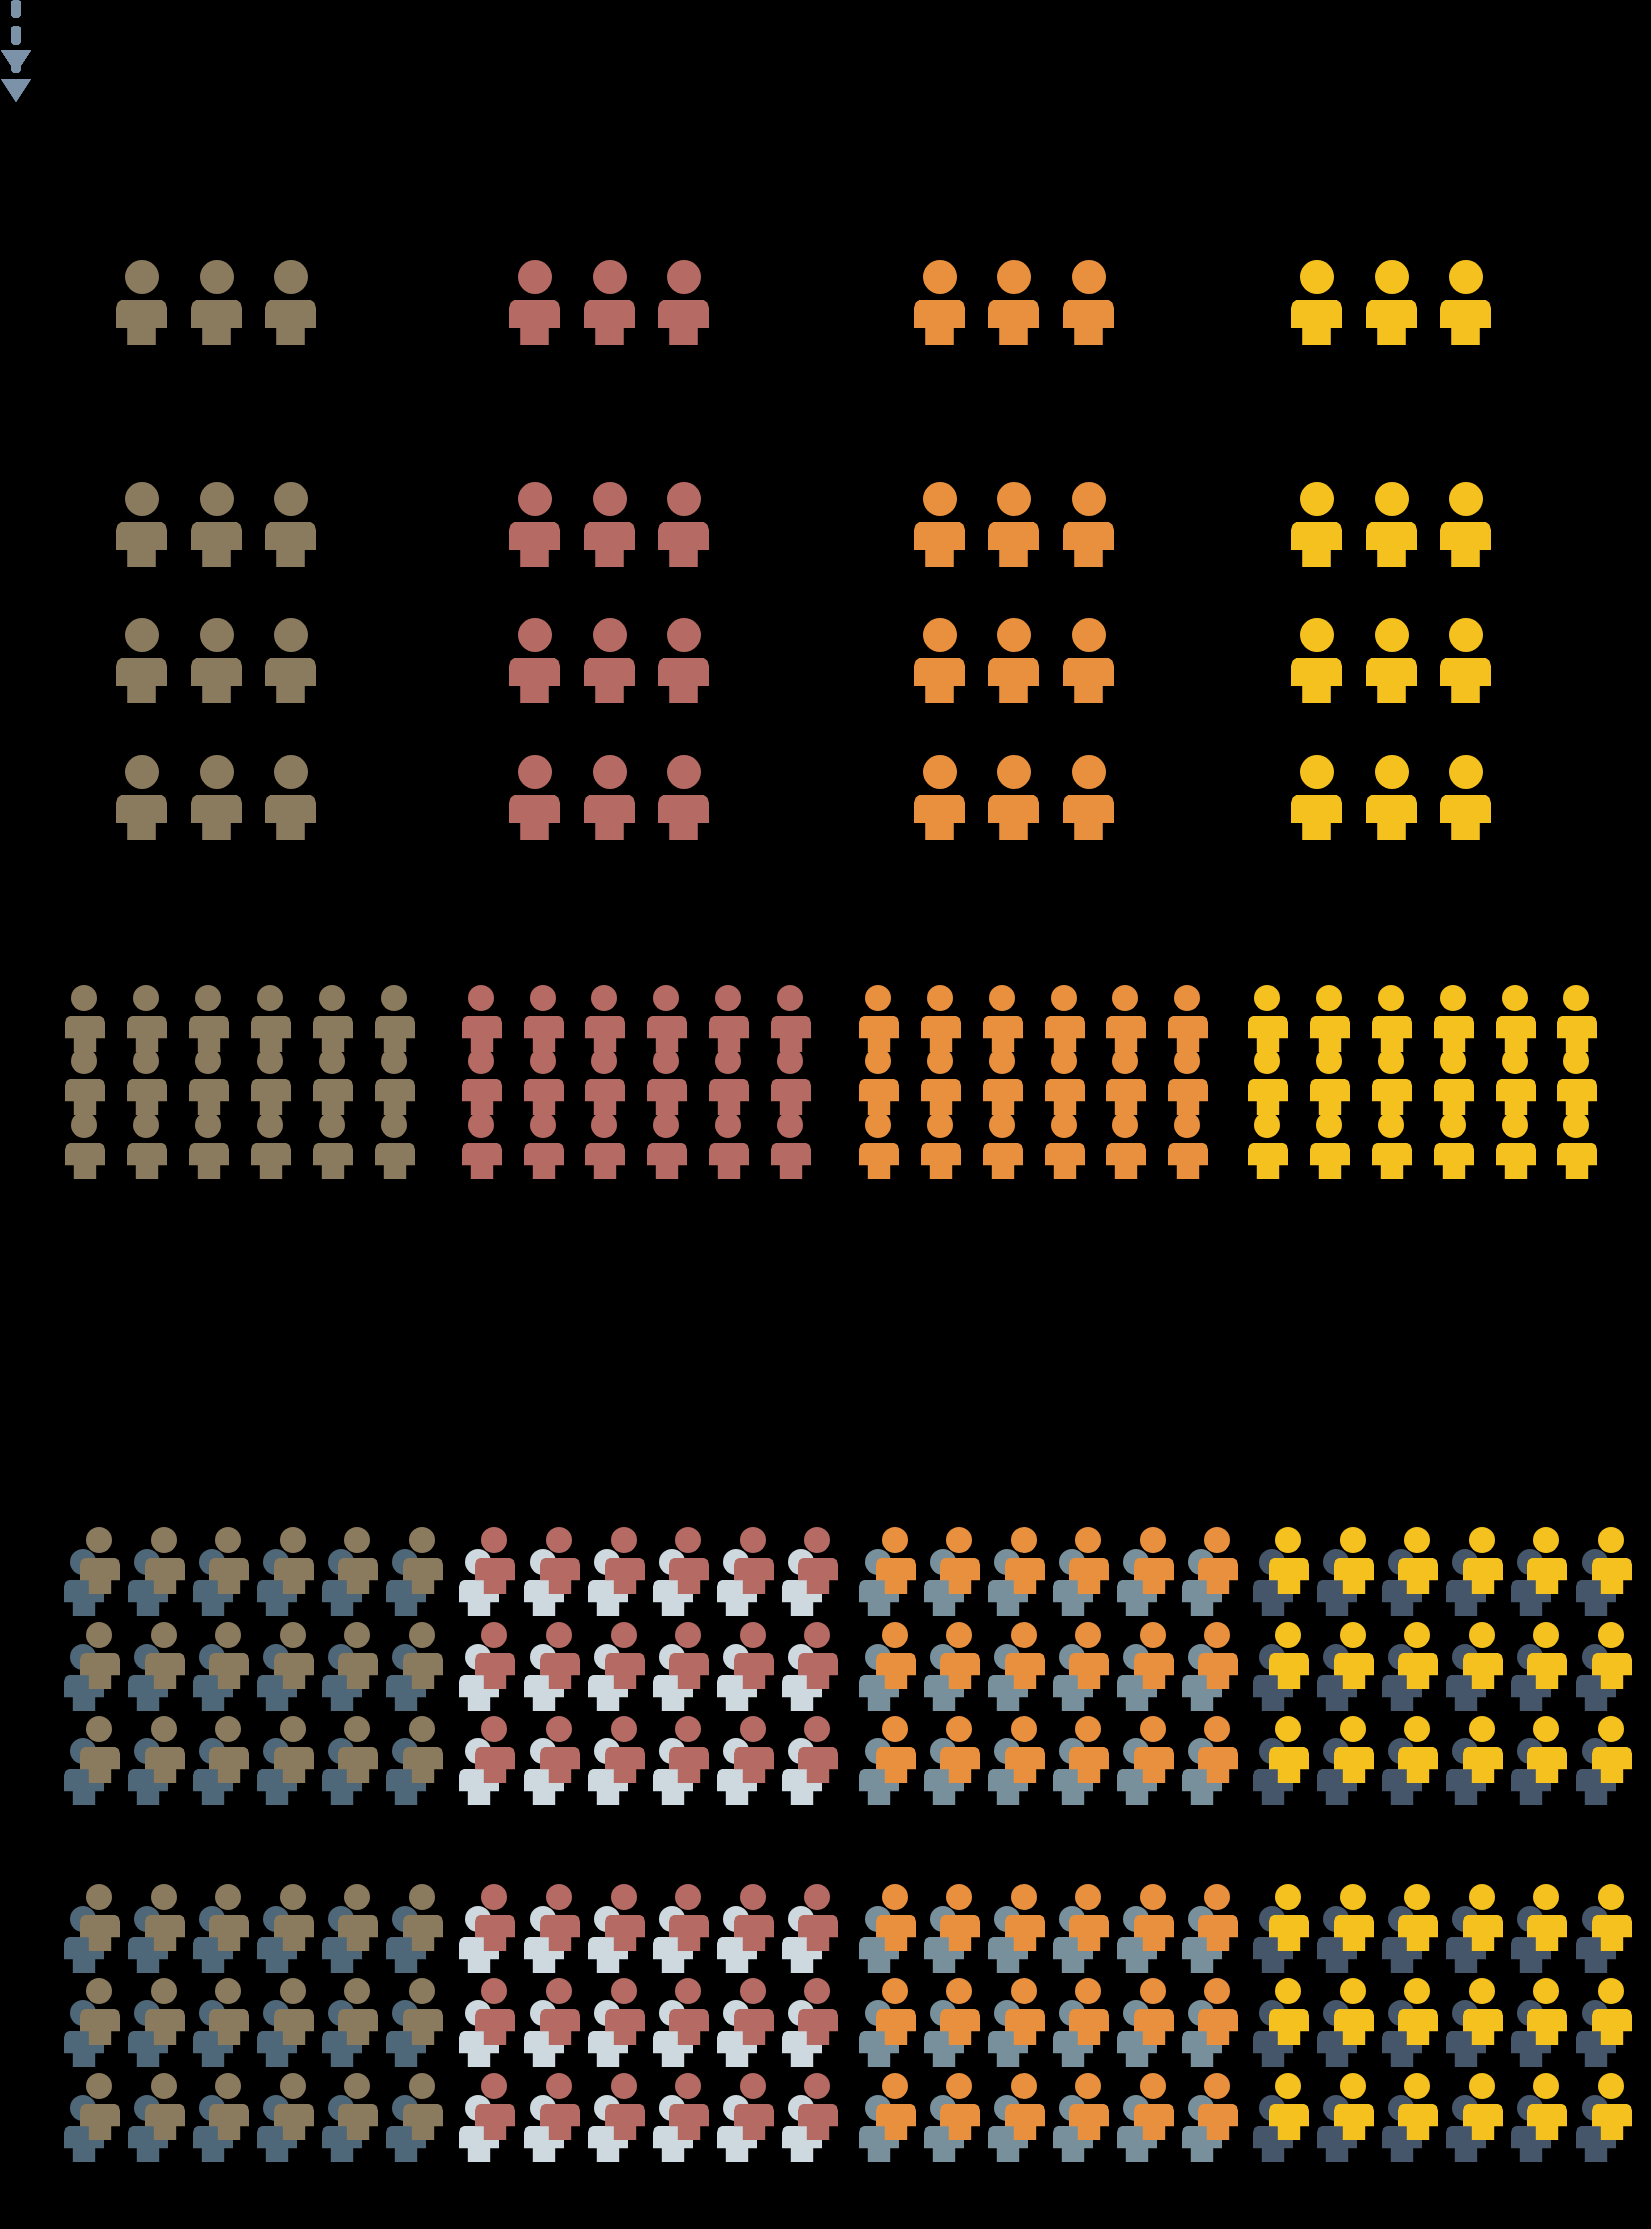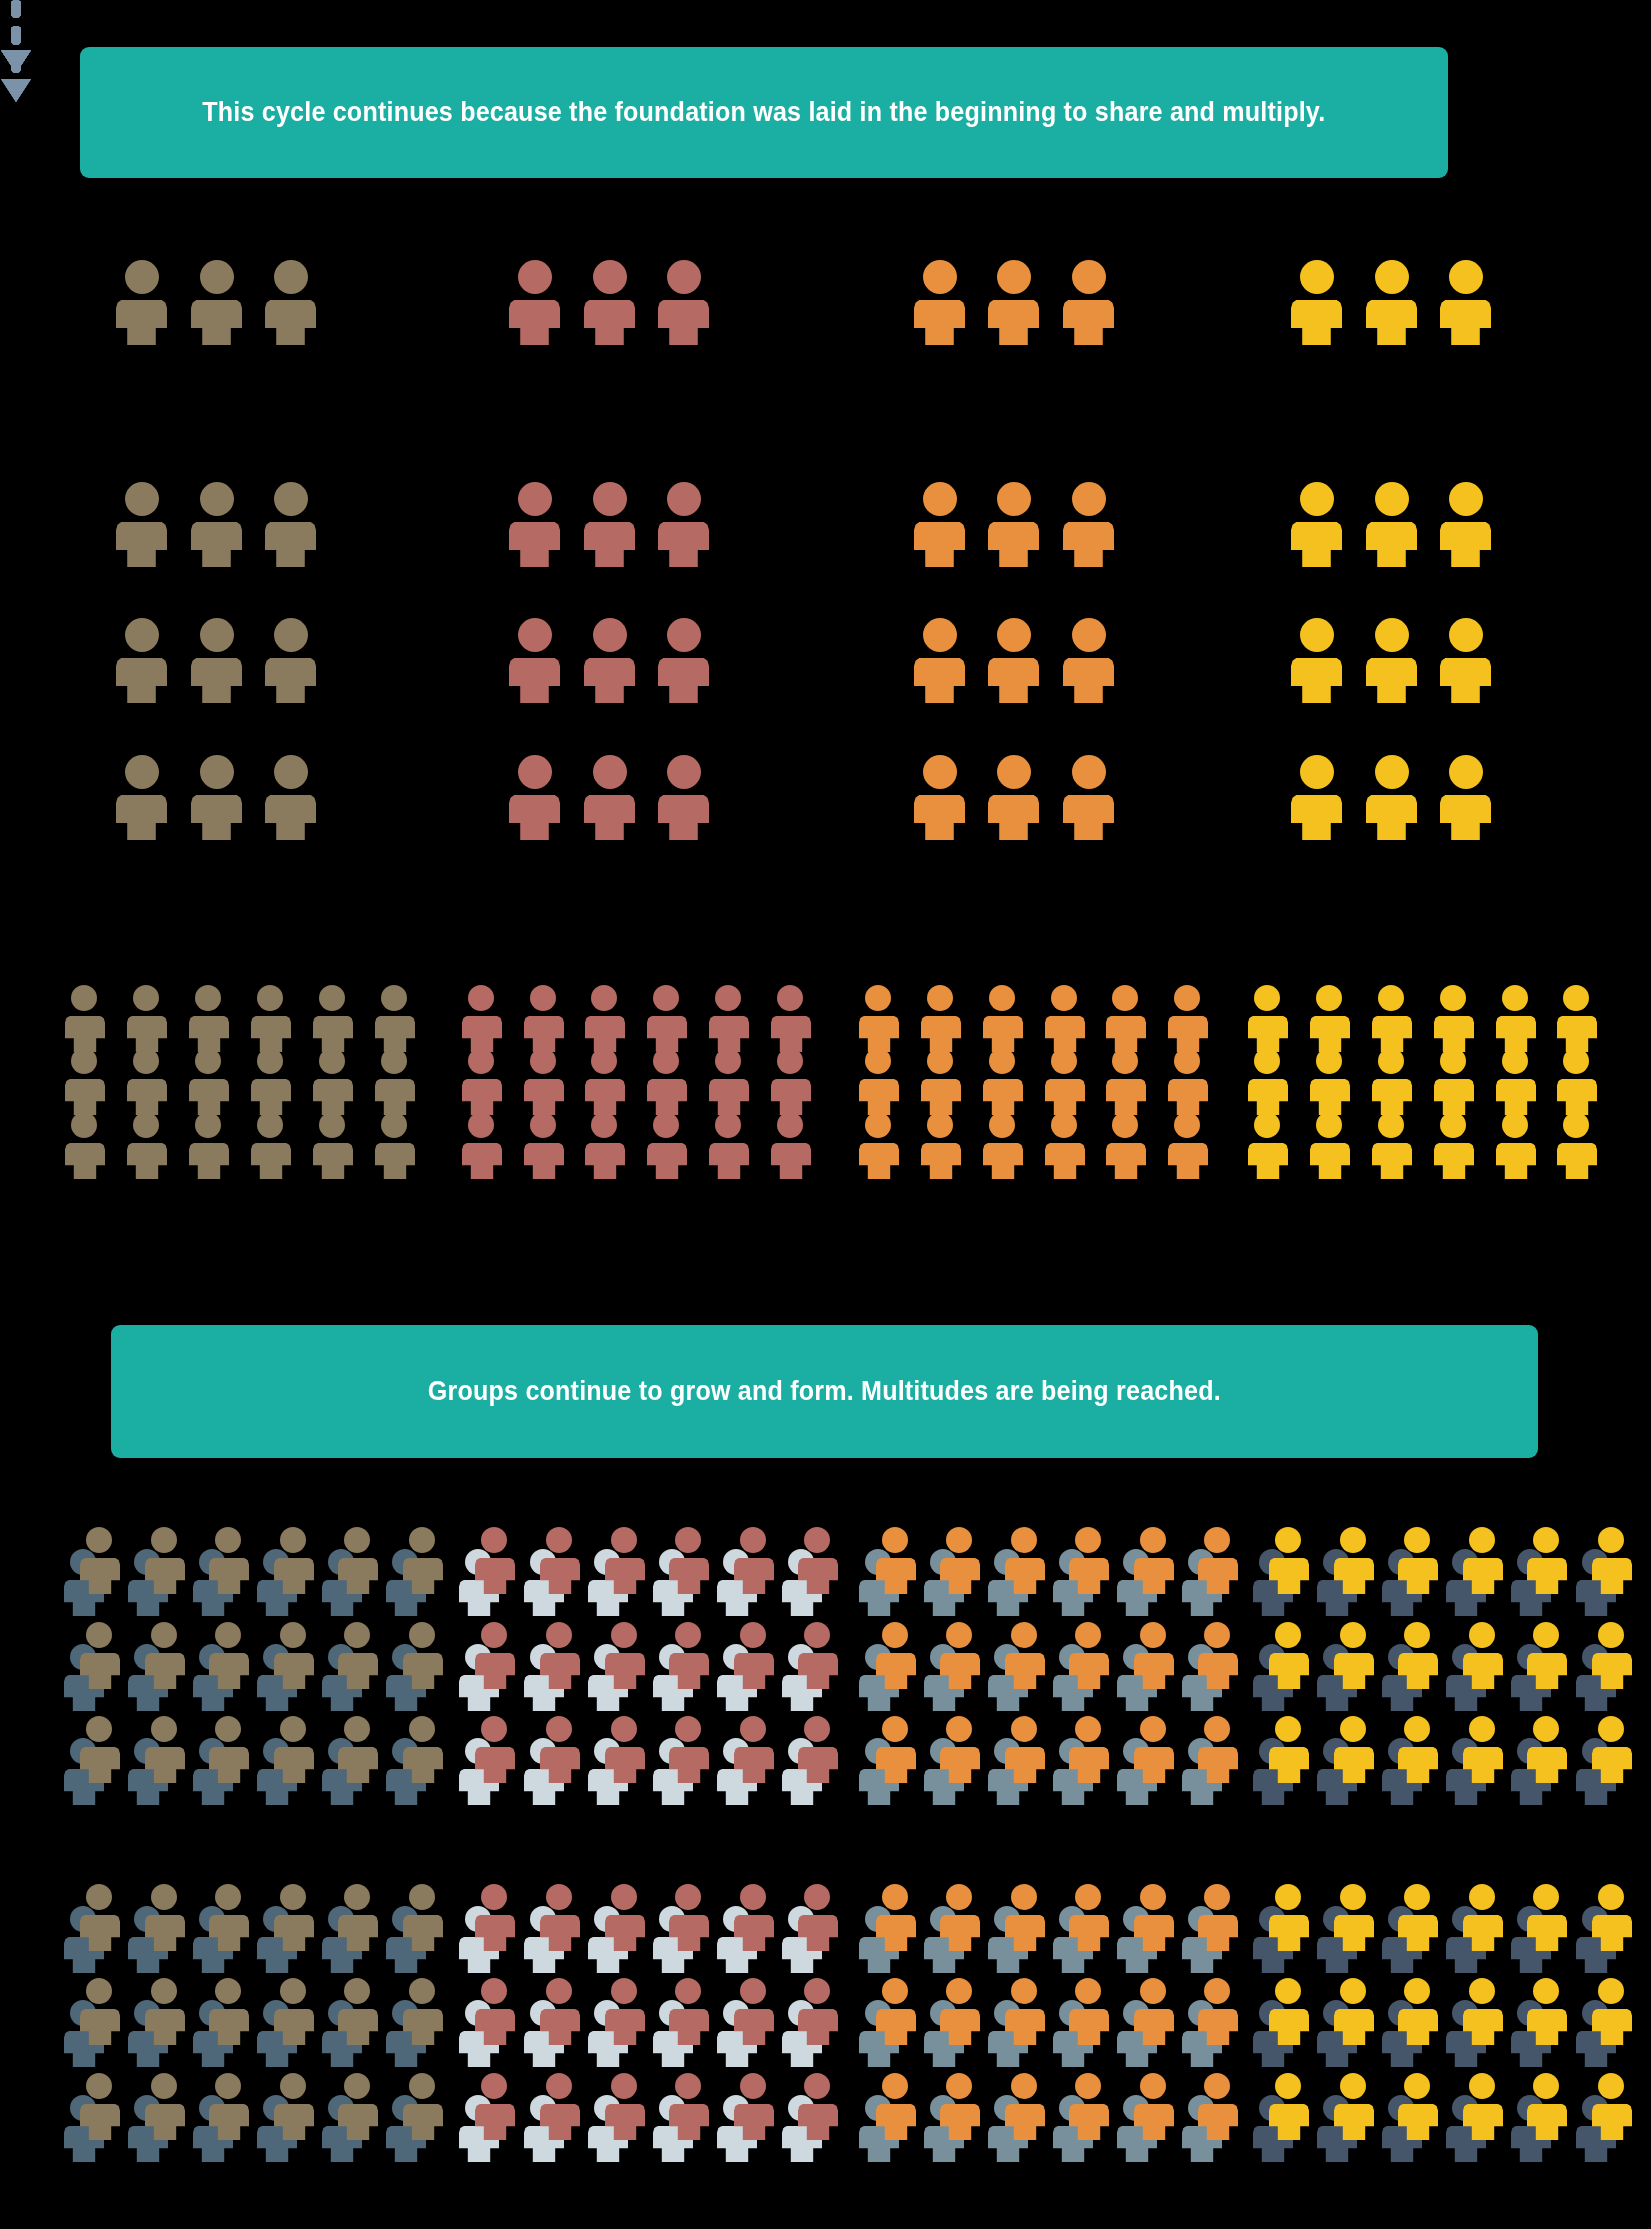--- a/index.html
+++ b/index.html
@@ -108,27 +108,21 @@
     border-left: 15.5px solid transparent;
     border-right: 15.5px solid transparent;
     border-top: 23.6px solid currentColor;
   }
 </style>
 </head>
 <body>
 
 <div class="page">
 
-  <div class="banner" id="banner-top">
-    <span class="banner-text">This cycle continues because the foundation was laid in the beginning to share and multiply.</span>
-  </div>
 
-  <div class="banner" id="banner-mid">
-    <span class="banner-text">Groups continue to grow and form. Multitudes are being reached.</span>
-  </div>
 
   <div id="art-layer">
       <div class="person" style="width: 51px; height: 85px; color: rgb(139, 123, 94); position: absolute; left: 116px; top: 260px;">
         <span class="head" style="width: 34px; height: 34px; left: 9px; top: 0px; padding-bottom: 0px;"></span>
         <span class="torso" style="top: 40px; height: 45px;"></span>
       </div>
       <div class="person" style="width: 51px; height: 85px; color: rgb(139, 123, 94); position: absolute; left: 191px; top: 260px;">
         <span class="head" style="width: 34px; height: 34px; left: 9px; top: 0px; padding-bottom: 0px;"></span>
         <span class="torso" style="top: 40px; height: 45px;"></span>
       </div>

